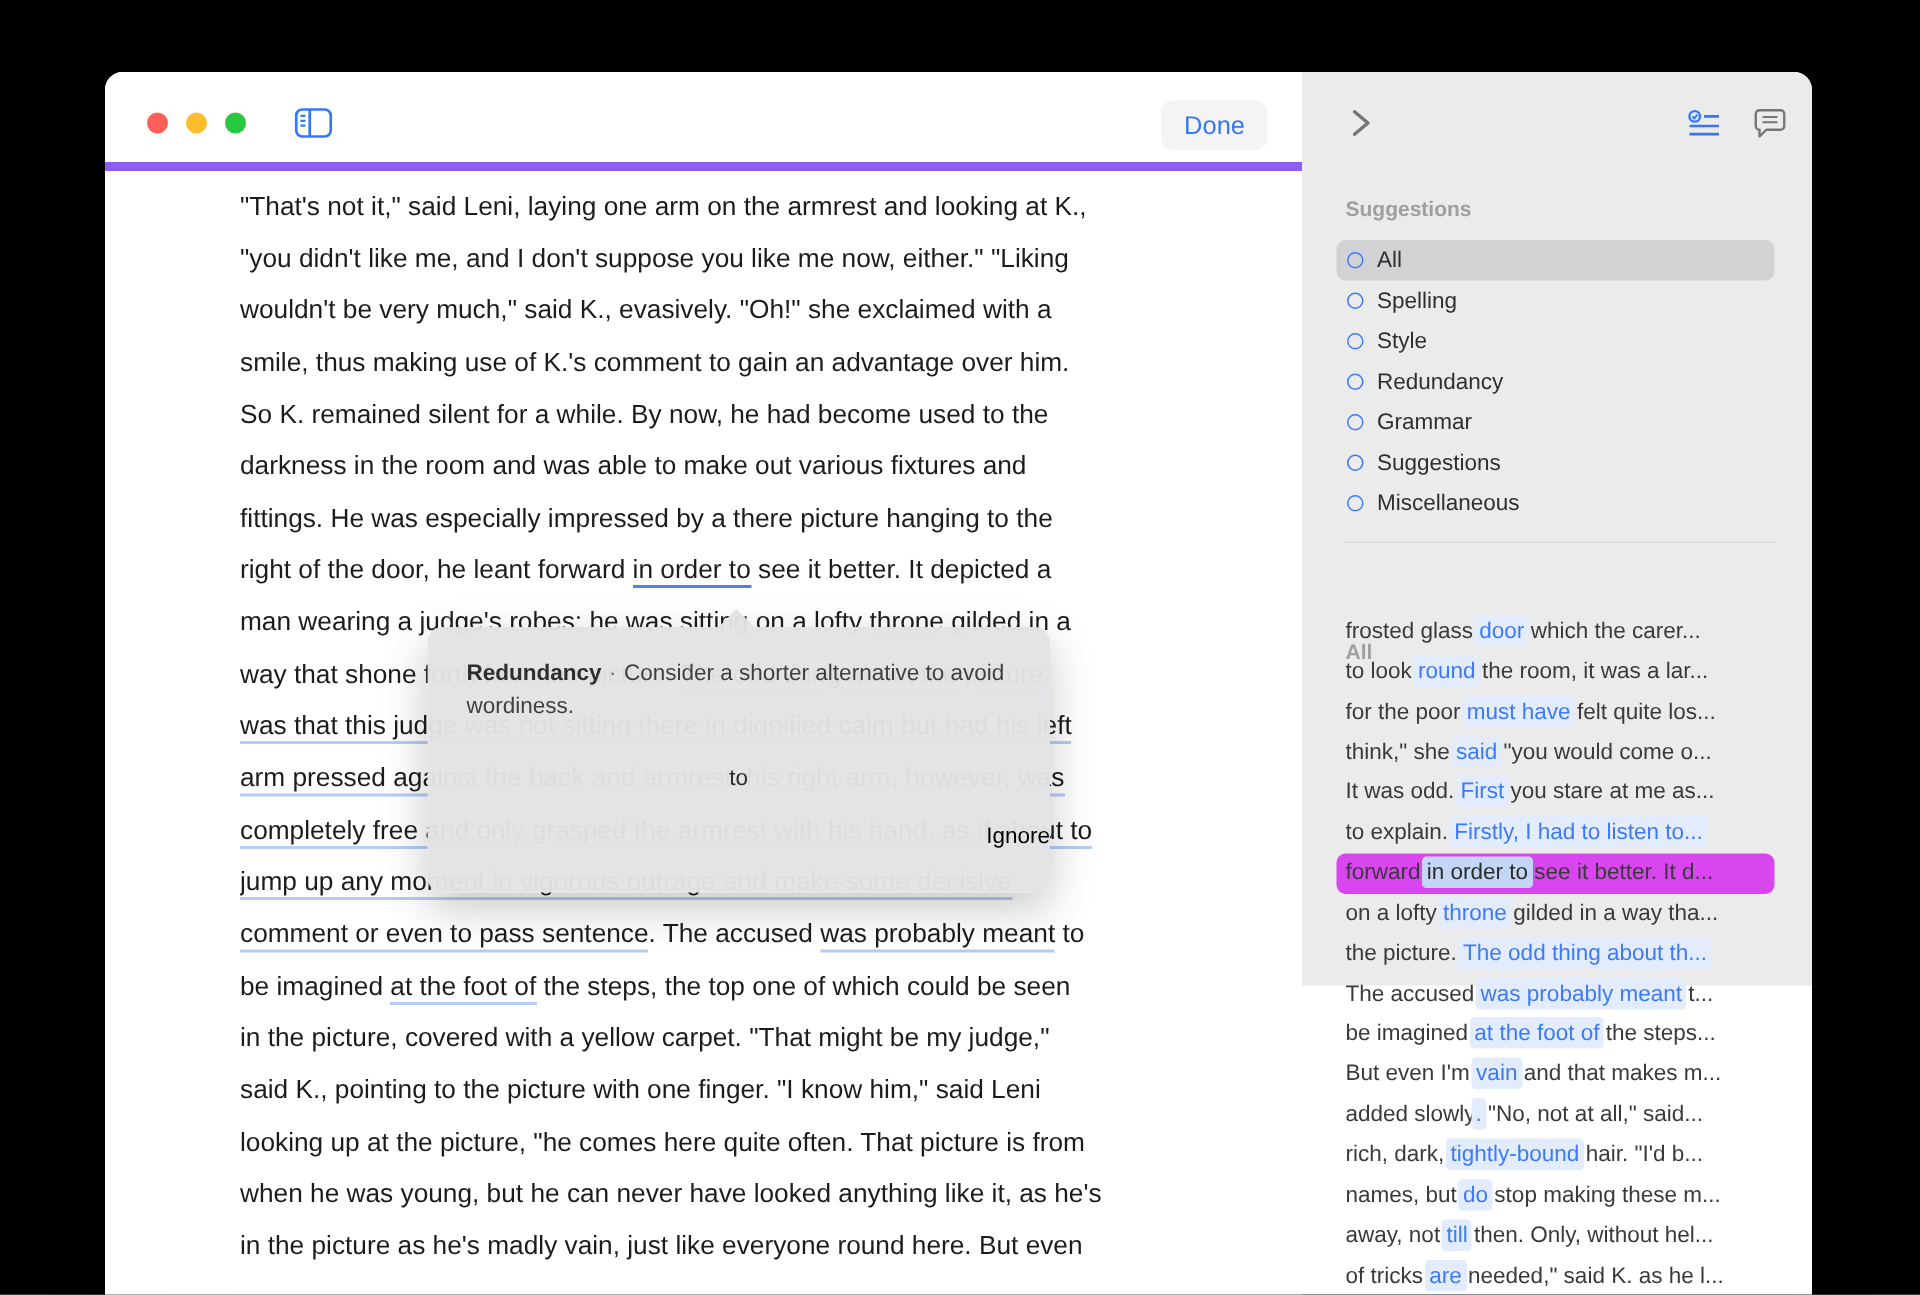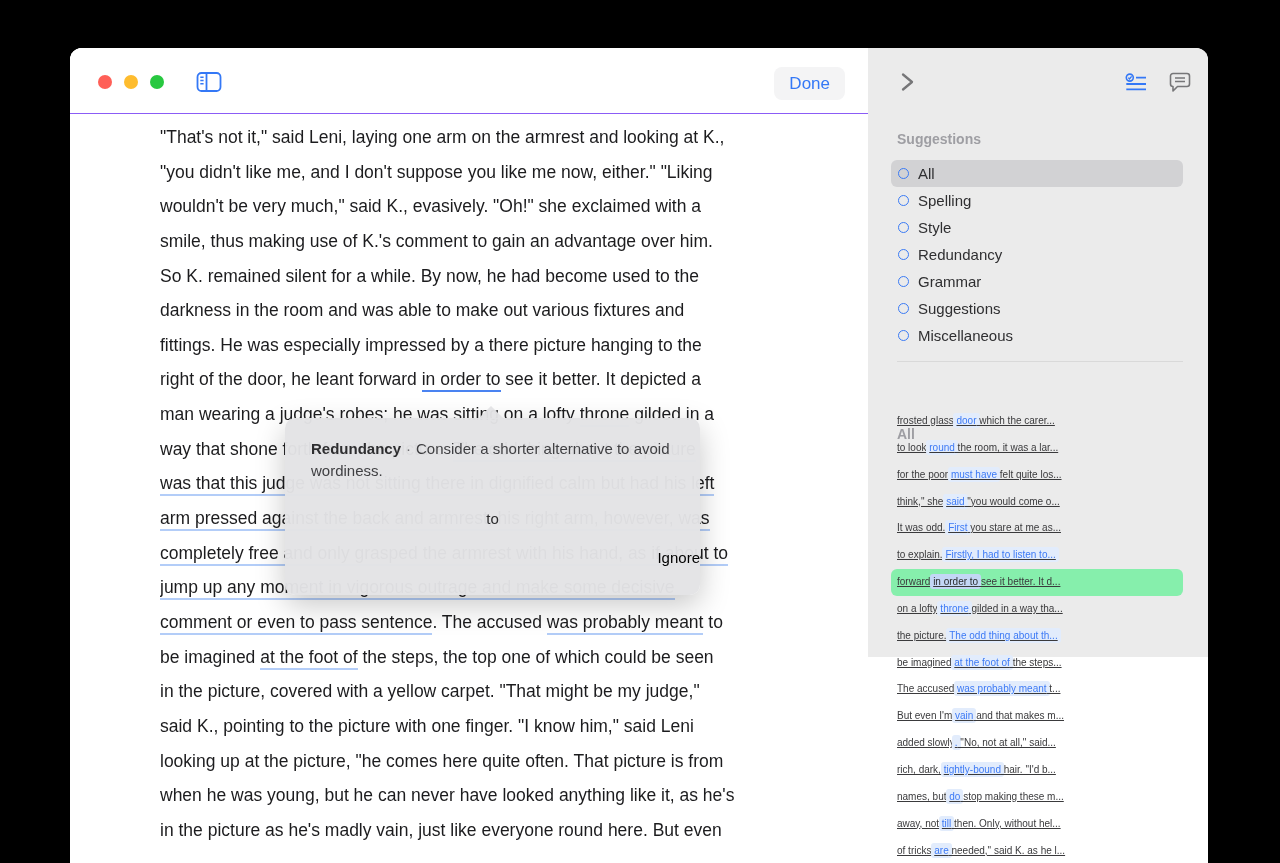--- a/index.html
+++ b/index.html
@@ -6,21 +6,21 @@
   html,body { width:1280px; height:863px; background:#000; overflow:hidden;
               font-family:"Liberation Sans", sans-serif; }
 
   .window { position:absolute; left:70px; top:48px; width:1138px; height:815px;
             border-radius:12px 12px 0 0; overflow:hidden;
             box-shadow:0 24px 70px rgba(0,0,0,.65); background:#fff; }
 
   
   .editor { position:absolute; left:0; top:0; width:798px; height:815px; background:#fff; }
   .toolbar { position:absolute; left:0; top:0; width:798px; height:66px; background:#fff;
-             border-bottom:1px solid #8b5cf6; }
+             border-bottom:6px solid #8b5cf6; }
   .traffic { position:absolute; top:27px; left:28px; display:flex; gap:12px; }
   .light { width:14px; height:14px; border-radius:50%; display:inline-block; }
   .light.red    { background:#ff5f57; }
   .light.yellow { background:#febc2e; }
   .light.green  { background:#28c840; }
   .sidebar-toggle { position:absolute; left:126px; top:23px; width:26px; height:22px; cursor:pointer; }
   .done-btn { position:absolute; top:19px; right:23px; height:33px; padding:0 15px;
               background:#f4f4f5; border:none; border-radius:8px;
               color:#3478f6; font-size:17px; font-family:inherit; cursor:pointer; }
 
@@ -55,22 +55,22 @@
                 border-radius:6px; cursor:pointer; }
   .filter-row.selected { background:#d2d2d4; }
   .radio { width:11px; height:11px; border:1.6px solid #3b7bf4; border-radius:50%;
            flex:0 0 auto; background:transparent; }
   .filter-label { margin-left:9px; font-size:15px; color:#2f2f31; }
   .sb-divider { position:absolute; left:29px; top:313px; width:286px; height:1px; background:#d9d9d9; }
   .sb-section-header { position:absolute; left:29px; top:378px; font-size:14px;
                        font-weight:bold; color:#9e9ea3; }
   .sg-list { position:absolute; left:23px; top:360px; width:292px; height:455px; }
   .sg-row { height:26.85px; line-height:26.85px; padding:0 6px; white-space:pre;
-            overflow:hidden; font-size:10px; color:#3a3a3c; border-radius:6px; cursor:pointer;text-decoration:underline; }
-  .sg-row.sg-selected { background:#86efac; }
+            overflow:hidden; font-size:15px; color:#3a3a3c; border-radius:6px; cursor:pointer; }
+  .sg-row.sg-selected { background:#d946ef; }
   .hl { color:#3d7af5; background:#e2ecfc; border-radius:3px; padding:2px 3px; margin:0 -3px; }
   .hl-sel { color:#2b2b2d; background:#c3d7f5; border-radius:3px; padding:2px 3px; margin:0 -3px; }
 </style>
 </head>
 <body>
 
 <div class="window">
 
   <div class="editor">
     <div class="toolbar">
@@ -186,22 +186,22 @@
     <div class="sg-list" id="sg-list">
         <div class="sg-row"><span>frosted glass </span><span class="hl">door</span><span> which the carer...</span></div>
         <div class="sg-row"><span>to look </span><span class="hl">round</span><span> the room, it was a lar...</span></div>
         <div class="sg-row"><span>for the poor </span><span class="hl">must have</span><span> felt quite los...</span></div>
         <div class="sg-row"><span>think," she </span><span class="hl">said</span><span> "you would come o...</span></div>
         <div class="sg-row"><span>It was odd. </span><span class="hl">First</span><span> you stare at me as...</span></div>
         <div class="sg-row"><span>to explain. </span><span class="hl">Firstly, I had to listen to...</span><span></span></div>
         <div class="sg-row sg-selected"><span>forward </span><span class="hl-sel">in order to</span><span> see it better. It d...</span></div>
         <div class="sg-row"><span>on a lofty </span><span class="hl">throne</span><span> gilded in a way tha...</span></div>
         <div class="sg-row"><span>the picture. </span><span class="hl">The odd thing about th...</span><span></span></div>
+        <div class="sg-row"><span>The accused </span><span class="hl">was probably meant</span><span> t...</span></div>
         <div class="sg-row"><span>be imagined </span><span class="hl">at the foot of</span><span> the steps...</span></div>
-        <div class="sg-row"><span>The accused </span><span class="hl">was probably meant</span><span> t...</span></div>
         <div class="sg-row"><span>But even I'm </span><span class="hl">vain</span><span> and that makes m...</span></div>
         <div class="sg-row"><span>added slowly</span><span class="hl">.</span><span> "No, not at all," said...</span></div>
         <div class="sg-row"><span>rich, dark, </span><span class="hl">tightly-bound</span><span> hair. "I'd b...</span></div>
         <div class="sg-row"><span>names, but </span><span class="hl">do</span><span> stop making these m...</span></div>
         <div class="sg-row"><span>away, not </span><span class="hl">till</span><span> then. Only, without hel...</span></div>
         <div class="sg-row"><span>of tricks </span><span class="hl">are</span><span> needed," said K. as he l...</span></div>
       </div>
   </div>
 </div>
 

